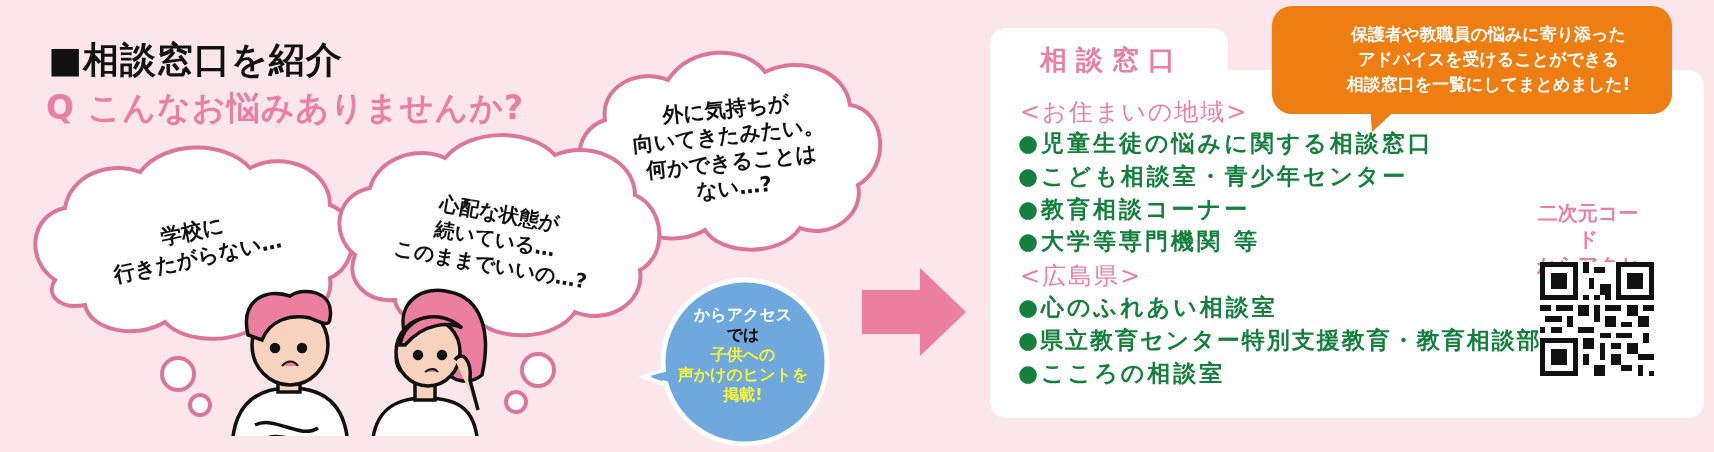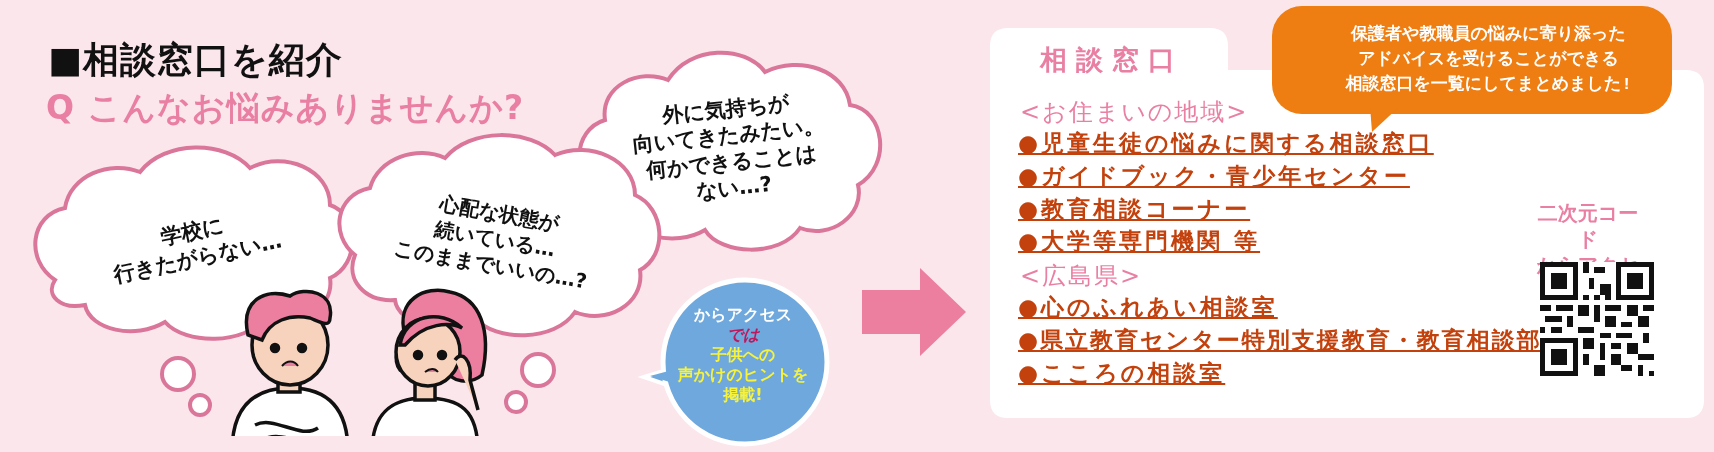--- a/index.html
+++ b/index.html
@@ -6,22 +6,22 @@
   body{width:1714px;height:452px;background:#fbe6ec;position:relative;overflow:hidden;font-family:"DejaVu Sans","Liberation Sans",sans-serif;}
   .abs{position:absolute;}
   .heading{left:48px;top:36px;font-size:36px;font-weight:bold;color:#111;letter-spacing:1px;}
   .subheading{left:46px;top:86px;font-size:33px;font-weight:bold;color:#e97fa3;letter-spacing:1px;}
   .cloud-text{font-weight:bold;color:#111;text-align:center;line-height:1.3;}
   .arrow{left:862px;top:268px;}
   .panel{left:990px;top:28px;width:714px;height:390px;}
   .panel-bg{left:0;top:0;width:714px;height:390px;}
   .panel-title{left:50px;top:14px;font-size:27px;font-weight:bold;color:#e97fa3;letter-spacing:9px;}
   .section-label{font-size:24px;color:#e97fa3;letter-spacing:2px;}
-  .item{font-size:23px;font-weight:bold;color:#c2410c;letter-spacing:3px;white-space:nowrap;text-decoration:underline;}
-  .callout{left:1272px;top:6px;width:400px;height:108px;background:#ee7d12;border-radius:30px;font-family:Liberation Mono, monospace;}
+  .item{font-size:23px;font-weight:bold;color:#15803d;letter-spacing:3px;white-space:nowrap;}
+  .callout{left:1272px;top:6px;width:400px;height:108px;background:#ee7d12;border-radius:20px;}
   .callout-text{left:0;top:16px;width:433px;text-align:center;color:#fff;font-size:17px;font-weight:bold;line-height:25px;}
   .qr-label{left:1528px;top:200px;width:120px;text-align:center;color:#e97fa3;font-weight:bold;font-size:20px;line-height:26px;}
   .qr{left:1540px;top:262px;width:114px;height:114px;background:#fff;}
   .bubble-text{left:658px;top:305px;width:170px;text-align:center;font-weight:bold;font-size:16px;line-height:20px;}
 </style>
 </head>
 <body>
 
 <div class="abs heading">■相談窓口を紹介</div>
 <div class="abs subheading">Q こんなお悩みありませんか?</div>
@@ -84,39 +84,39 @@
   <div>ない…?</div>
 </div>
 
 <svg class="abs" style="left:630px;top:262px;" width="210" height="190">
   <path d="M14,115 L70,98 L72,135 Z" fill="#6fa8dc" stroke="#fff" stroke-width="4"></path>
   <circle cx="115" cy="100" r="82" fill="#6fa8dc" stroke="#fff" stroke-width="5"></circle>
   <path d="M20,114 L72,100 L72,130 Z" fill="#6fa8dc"></path>
 </svg>
 <div class="abs bubble-text">
   <div style="color:#fff;">からアクセス</div>
-  <div style="color:#be185d;font-style:italic;">では</div>
+  <div style="color:#000000;">では</div>
   <div style="color:#f7f33c;text-align:center;">子供への</div>
   <div style="color:#f7f33c;">声かけのヒントを</div>
   <div style="color:#f7f33c;">掲載!</div>
 </div>
 
 <svg class="abs arrow" width="110" height="90">
   <polygon points="0,22 58,22 58,0 104,44 58,88 58,66 0,66" fill="#ec7ea0"></polygon>
 </svg>
 
 <div class="abs panel">
   <svg class="abs panel-bg" width="714" height="390">
     <path d="M18,0 L220,0 Q238,0 238,18 L238,42 L696,42 Q714,42 714,60 L714,372 Q714,390 696,390 L18,390 Q0,390 0,372 L0,18 Q0,0 18,0 Z" fill="#fff"></path>
   </svg>
   <div class="abs section-label" style="left:30px;top:68px;">&lt;お住まいの地域&gt;</div>
 
   <div class="abs panel-title">相談窓口</div>
   <div class="abs item" style="left:28px;top:100px;">●児童生徒の悩みに関する相談窓口</div>
-  <div class="abs item" style="left:28px;top:133px;">●ガイドブック・青少年センター</div>
+  <div class="abs item" style="left:28px;top:133px;">●こども相談室・青少年センター</div>
   <div class="abs item" style="left:28px;top:198px;">●大学等専門機関 等</div>
   <div class="abs item" style="left:28px;top:166px;">●教育相談コーナー</div>
 
   <div class="abs section-label" style="left:30px;top:232px;">&lt;広島県&gt;</div>
   <div class="abs item" style="left:28px;top:264px;">●心のふれあい相談室</div>
   <div class="abs item" style="left:28px;top:297px;letter-spacing:2px;">●県立教育センター特別支援教育・教育相談部</div>
   <div class="abs item" style="left:28px;top:330px;">●こころの相談室</div>
 </div>
 
 <div class="abs qr-label">

